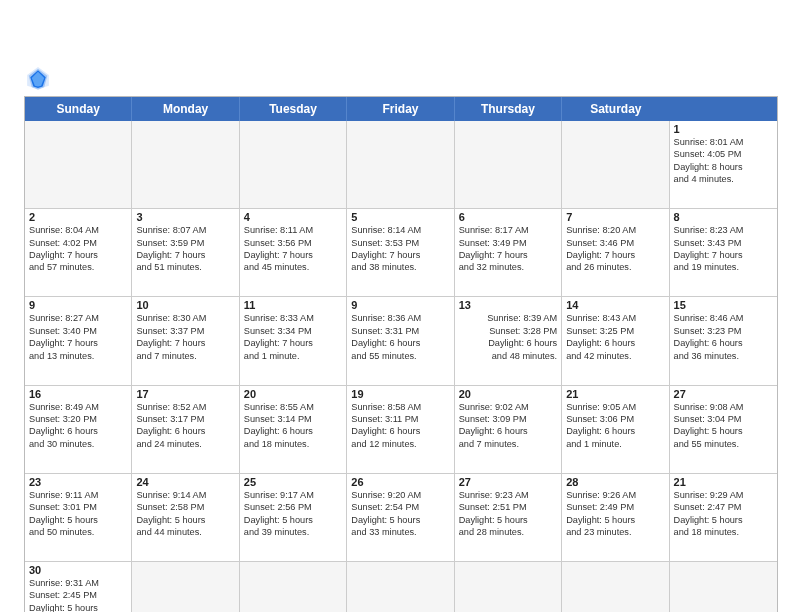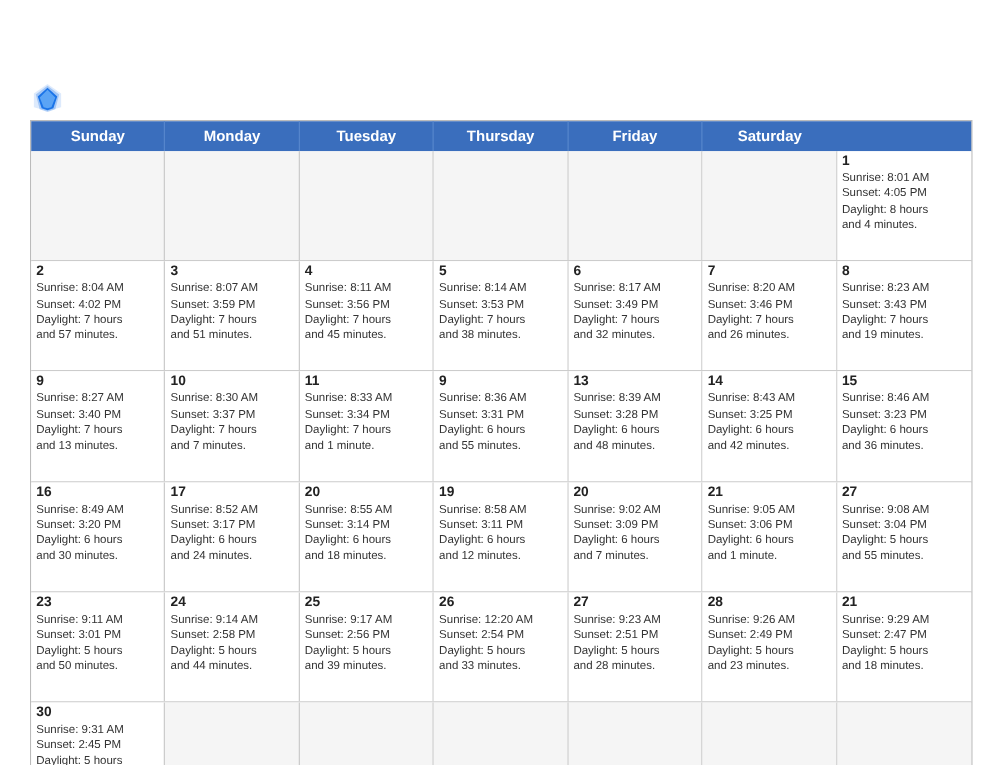--- a/index.html
+++ b/index.html
@@ -132,22 +132,22 @@
       <div class="month-title"></div>
       <div class="subtitle"></div>
     </div>
   </div>
 
   <div class="calendar">
     <div class="cal-header-row">
     <div class="cal-header-cell">Sunday</div>
         <div class="cal-header-cell">Monday</div>
         <div class="cal-header-cell">Tuesday</div>
+        <div class="cal-header-cell">Friday</div>
         <div class="cal-header-cell">Thursday</div>
-        <div class="cal-header-cell">Friday</div>
         <div class="cal-header-cell">Saturday</div>
       </div>
     <div class="cal-body">
     <div class="cal-row">
           <div class="cal-cell empty"></div>
           <div class="cal-cell empty"></div>
           <div class="cal-cell empty"></div>
           <div class="cal-cell empty"></div>
           <div class="cal-cell empty"></div>
           <div class="cal-cell empty"></div>
@@ -234,21 +234,21 @@
           </div>
           <div class="cal-cell">
             <div class="day-num">9</div>
             <div class="cell-info" style="white-space: pre-line;">Sunrise: 8:36 AM
 Sunset: 3:31 PM
 Daylight: 6 hours
 and 55 minutes.</div>
           </div>
           <div class="cal-cell">
             <div class="day-num">13</div>
-            <div class="cell-info" style="white-space: pre-line;">Sunrise: 8:39 AM
+            <div class="cell-info" style="white-space: pre-line; text-align: right;">Sunrise: 8:39 AM
 Sunset: 3:28 PM
 Daylight: 6 hours
 and 48 minutes.</div>
           </div>
           <div class="cal-cell">
             <div class="day-num">14</div>
             <div class="cell-info" style="white-space: pre-line;">Sunrise: 8:43 AM
 Sunset: 3:25 PM
 Daylight: 6 hours
 and 42 minutes.</div>
@@ -329,21 +329,21 @@
           </div>
           <div class="cal-cell">
             <div class="day-num">25</div>
             <div class="cell-info" style="white-space: pre-line;">Sunrise: 9:17 AM
 Sunset: 2:56 PM
 Daylight: 5 hours
 and 39 minutes.</div>
           </div>
           <div class="cal-cell">
             <div class="day-num">26</div>
-            <div class="cell-info" style="white-space: pre-line;">Sunrise: 12:20 AM
+            <div class="cell-info" style="white-space: pre-line;">Sunrise: 9:20 AM
 Sunset: 2:54 PM
 Daylight: 5 hours
 and 33 minutes.</div>
           </div>
           <div class="cal-cell">
             <div class="day-num">27</div>
             <div class="cell-info" style="white-space: pre-line;">Sunrise: 9:23 AM
 Sunset: 2:51 PM
 Daylight: 5 hours
 and 28 minutes.</div>

